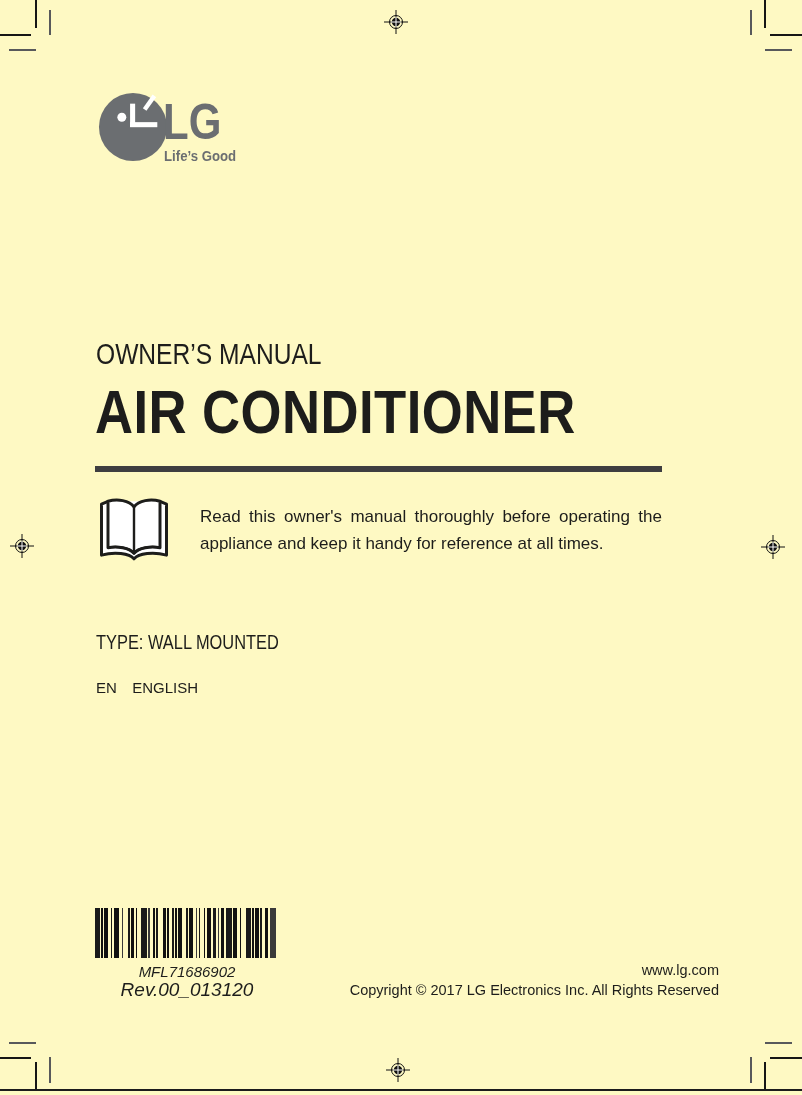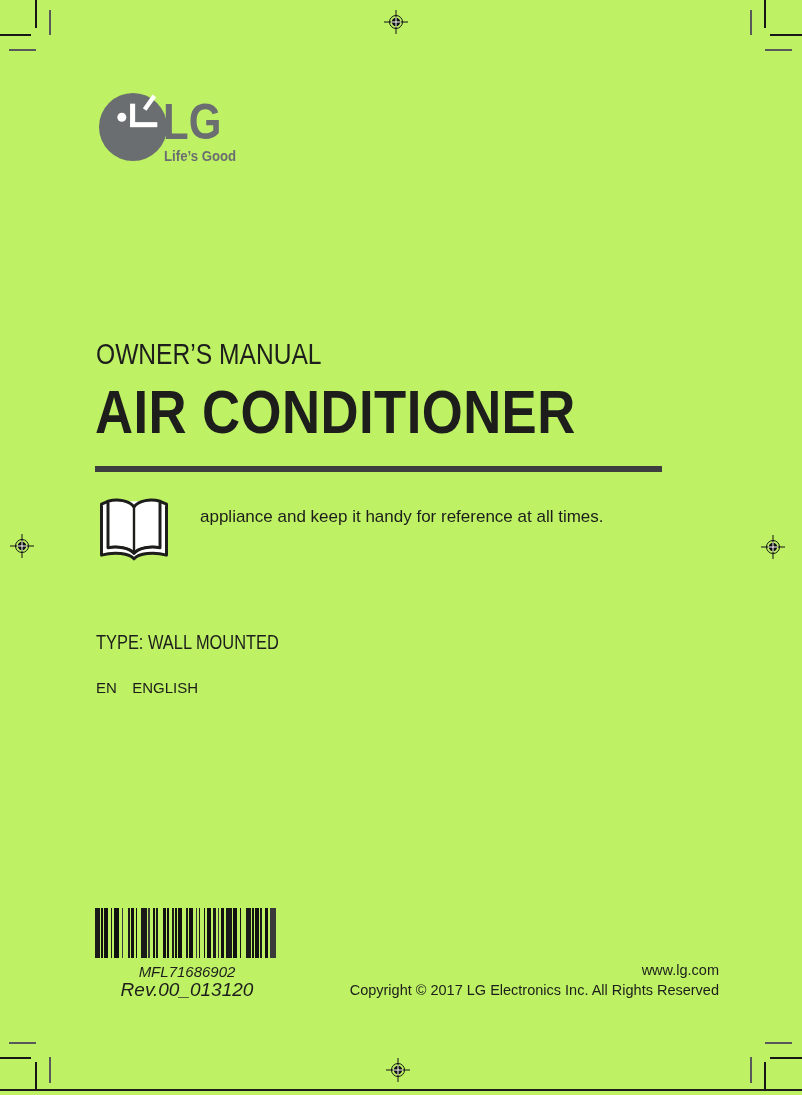--- a/index.html
+++ b/index.html
@@ -1,17 +1,17 @@
 <!DOCTYPE html>
 <html><head>
 <meta charset="utf-8">
 <style>
   html,body{margin:0;padding:0;background:#fff;}
   .page{
-    position:relative;width:802px;height:1095px;background:#bef264;
+    position:relative;width:802px;height:1095px;background:#fef9c3;
     font-family:"Liberation Sans",sans-serif;color:#231f20;overflow:hidden;
   }
   
   .cm{position:absolute;background:#161616;}
   .cm.grey{background:#58595b;}
   .regmark{position:absolute;width:24px;height:24px;}
   .bottom-rule{position:absolute;left:0;top:1089px;width:802px;height:2px;background:#1c1c1c;}
   
   .lg-symbol{position:absolute;left:98px;top:92px;width:70px;height:70px;}
   .lg-word{
@@ -127,20 +127,21 @@
   <h1 class="product">AIR CONDITIONER</h1>
   <div class="rule"></div>
 
   <svg class="book-icon" viewBox="0 0 84 84">
     <path d="M14 10 L7 13 L7 68 C21 64 37 66 42 72 C47 66 63 64 77 68 L77 13 L70 10" fill="#ffffff" stroke="#1d1d1b" stroke-width="3.2" stroke-linejoin="round"></path>
     <path d="M42 16 C37 9 24 7 14 10 L14 60 C24 58 37 60 42 66 C47 60 60 58 70 60 L70 10 C60 7 47 9 42 16 Z" fill="#ffffff" stroke="#1d1d1b" stroke-width="3.2" stroke-linejoin="round"></path>
     <path d="M14 60 C24 58 37 60 42 66 C47 60 60 58 70 60" fill="none" stroke="#1d1d1b" stroke-width="2.4"></path>
     <path d="M42 16 L42 66" fill="none" stroke="#1d1d1b" stroke-width="2.6"></path>
   </svg>
   <div class="notice-text">
+    <div class="jline">Read this owner's manual thoroughly before operating the</div>
     <div>appliance and keep it handy for reference at all times.</div>
   </div>
 
   <div class="type-line">TYPE: WALL MOUNTED</div>
   <div class="lang-line">
     <span class="code">EN</span>
     <span>ENGLISH</span>
   </div>
 
   <div class="barcode-block">

